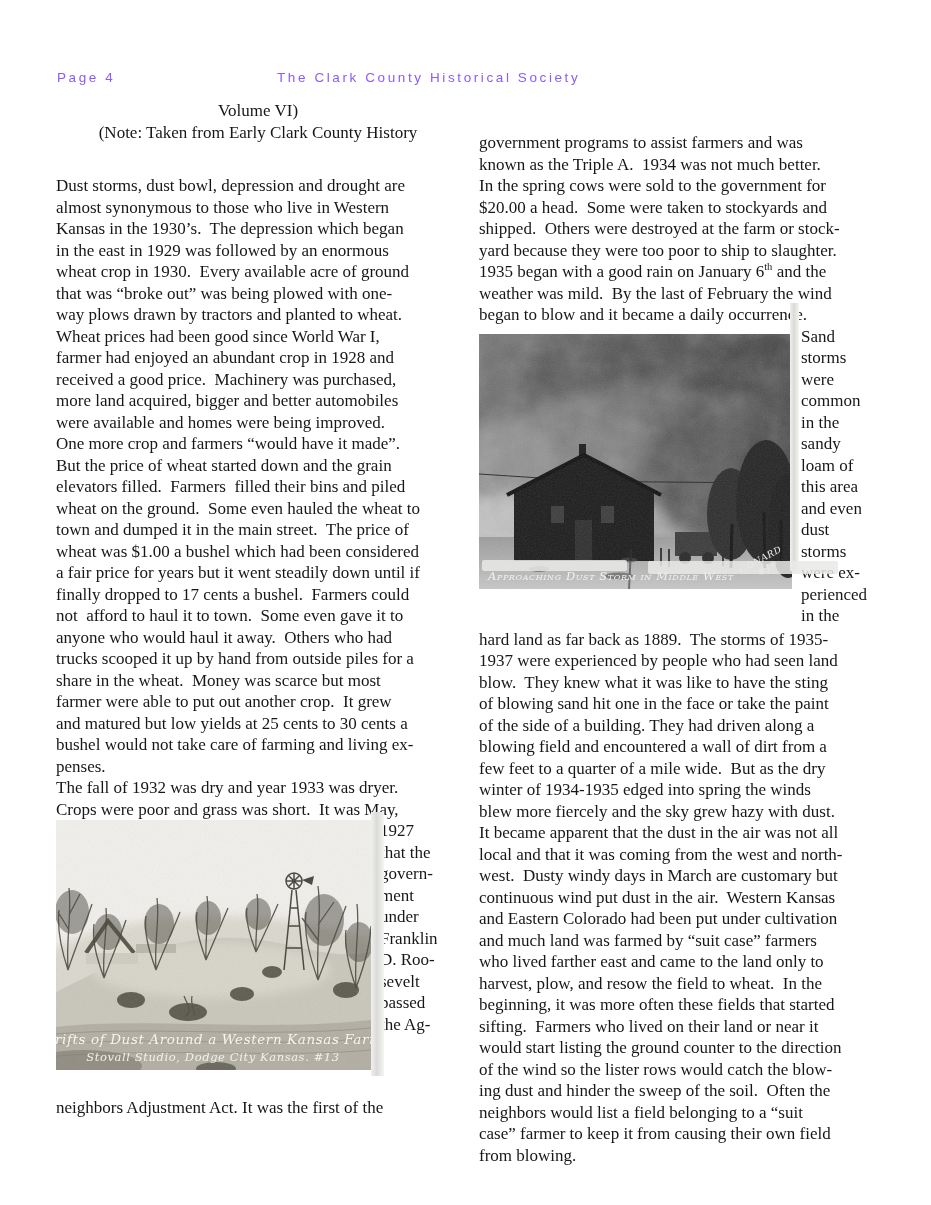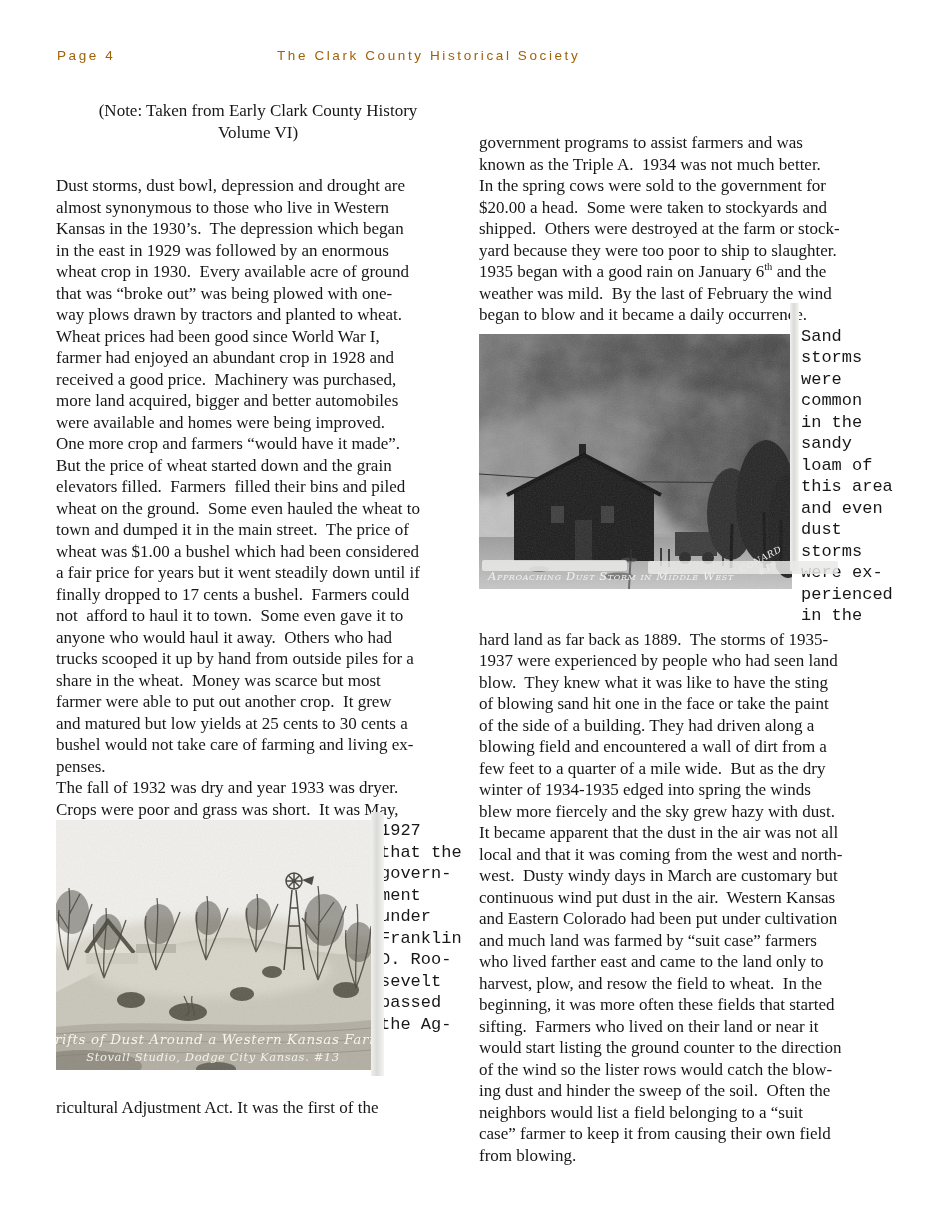--- a/index.html
+++ b/index.html
@@ -1,52 +1,52 @@
 <!DOCTYPE html>
 <html><head>
 <meta charset="utf-8">
 <style>
   html,body{margin:0;padding:0;background:#ffffff;}
   .page{
     position:relative;width:931px;height:1205px;background:#ffffff;
     font-family:"Liberation Serif",serif;color:#171717;overflow:hidden;
   }
   .hdr{
-    position:absolute;top:48px;
+    position:absolute;top:70px;
     font-family:"Liberation Sans",sans-serif;font-size:13.5px;
-    letter-spacing:2.6px;color:#a16207;white-space:nowrap;
+    letter-spacing:2.6px;color:#8b5cf6;white-space:nowrap;
   }
   .hdr-page{left:57px;}
   .hdr-title{left:277px;}
   .col{position:absolute;top:100px;font-size:17px;line-height:21.5px;}
   .col-left{left:56px;width:404px;}
   .col-right{left:479px;width:404px;}
   .center{text-align:center;}
   .pre{white-space:pre-wrap;margin-top:32px;}
   .photo-row{display:flex;align-items:flex-start;}
   .photo{flex:none;}
   .photo svg{display:block;}
-  .wrap-col{flex:1;padding-left:9px;white-space:pre-wrap;font-family:Liberation Mono, monospace;}
+  .wrap-col{flex:1;padding-left:9px;white-space:pre-wrap;}
   .closing{margin-top:27px;}
   sup{font-size:.62em;vertical-align:super;line-height:0;}
   .cap-hand{font-family:"DejaVu Serif",serif;font-style:italic;letter-spacing:.6px;}
   .artifact{position:absolute;background:linear-gradient(90deg,#f0f0ee,#dadad7 45%,#f5f5f3);}
   .smudge{position:absolute;background:#e9e9e6;opacity:.85;border-radius:2px;}
 </style>
 </head>
 <body>
 
 <div class="page">
 
   <div class="hdr hdr-page">Page 4</div>
   <div class="hdr hdr-title">The Clark County Historical Society</div>
 
   <div class="col col-left">
+    <div class="center">Volume VI)</div>
     <div class="center">(Note:  Taken from Early Clark County History</div>
-    <div class="center">Volume VI)</div>
     <div class="pre">Dust storms, dust bowl, depression and drought are
 almost synonymous to those who live in Western
 Kansas in the 1930’s.  The depression which began
 in the east in 1929 was followed by an enormous
 wheat crop in 1930.  Every available acre of ground
 that was “broke out” was being plowed with one-
 way plows drawn by tractors and planted to wheat.
 Wheat prices had been good since World War I,
 farmer had enjoyed an abundant crop in 1928 and
 received a good price.  Machinery was purchased,
@@ -154,21 +154,21 @@
 govern-
 ment
 under
 Franklin
 D. Roo-
 sevelt
 passed
 the Ag-</div>
     </div>
 
-    <div class="closing">ricultural Adjustment Act.  It was the first of the</div>
+    <div class="closing">neighbors Adjustment Act.  It was the first of the</div>
   </div>
 
   <div class="col col-right">
     <div class="pre">government programs to assist farmers and was
 known as the Triple A.  1934 was not much better.
 In the spring cows were sold to the government for
 $20.00 a head.  Some were taken to stockyards and
 shipped.  Others were destroyed at the farm or stock-
 yard because they were too poor to ship to slaughter.
 1935 began with a good rain on January 6<sup>th</sup> and the

